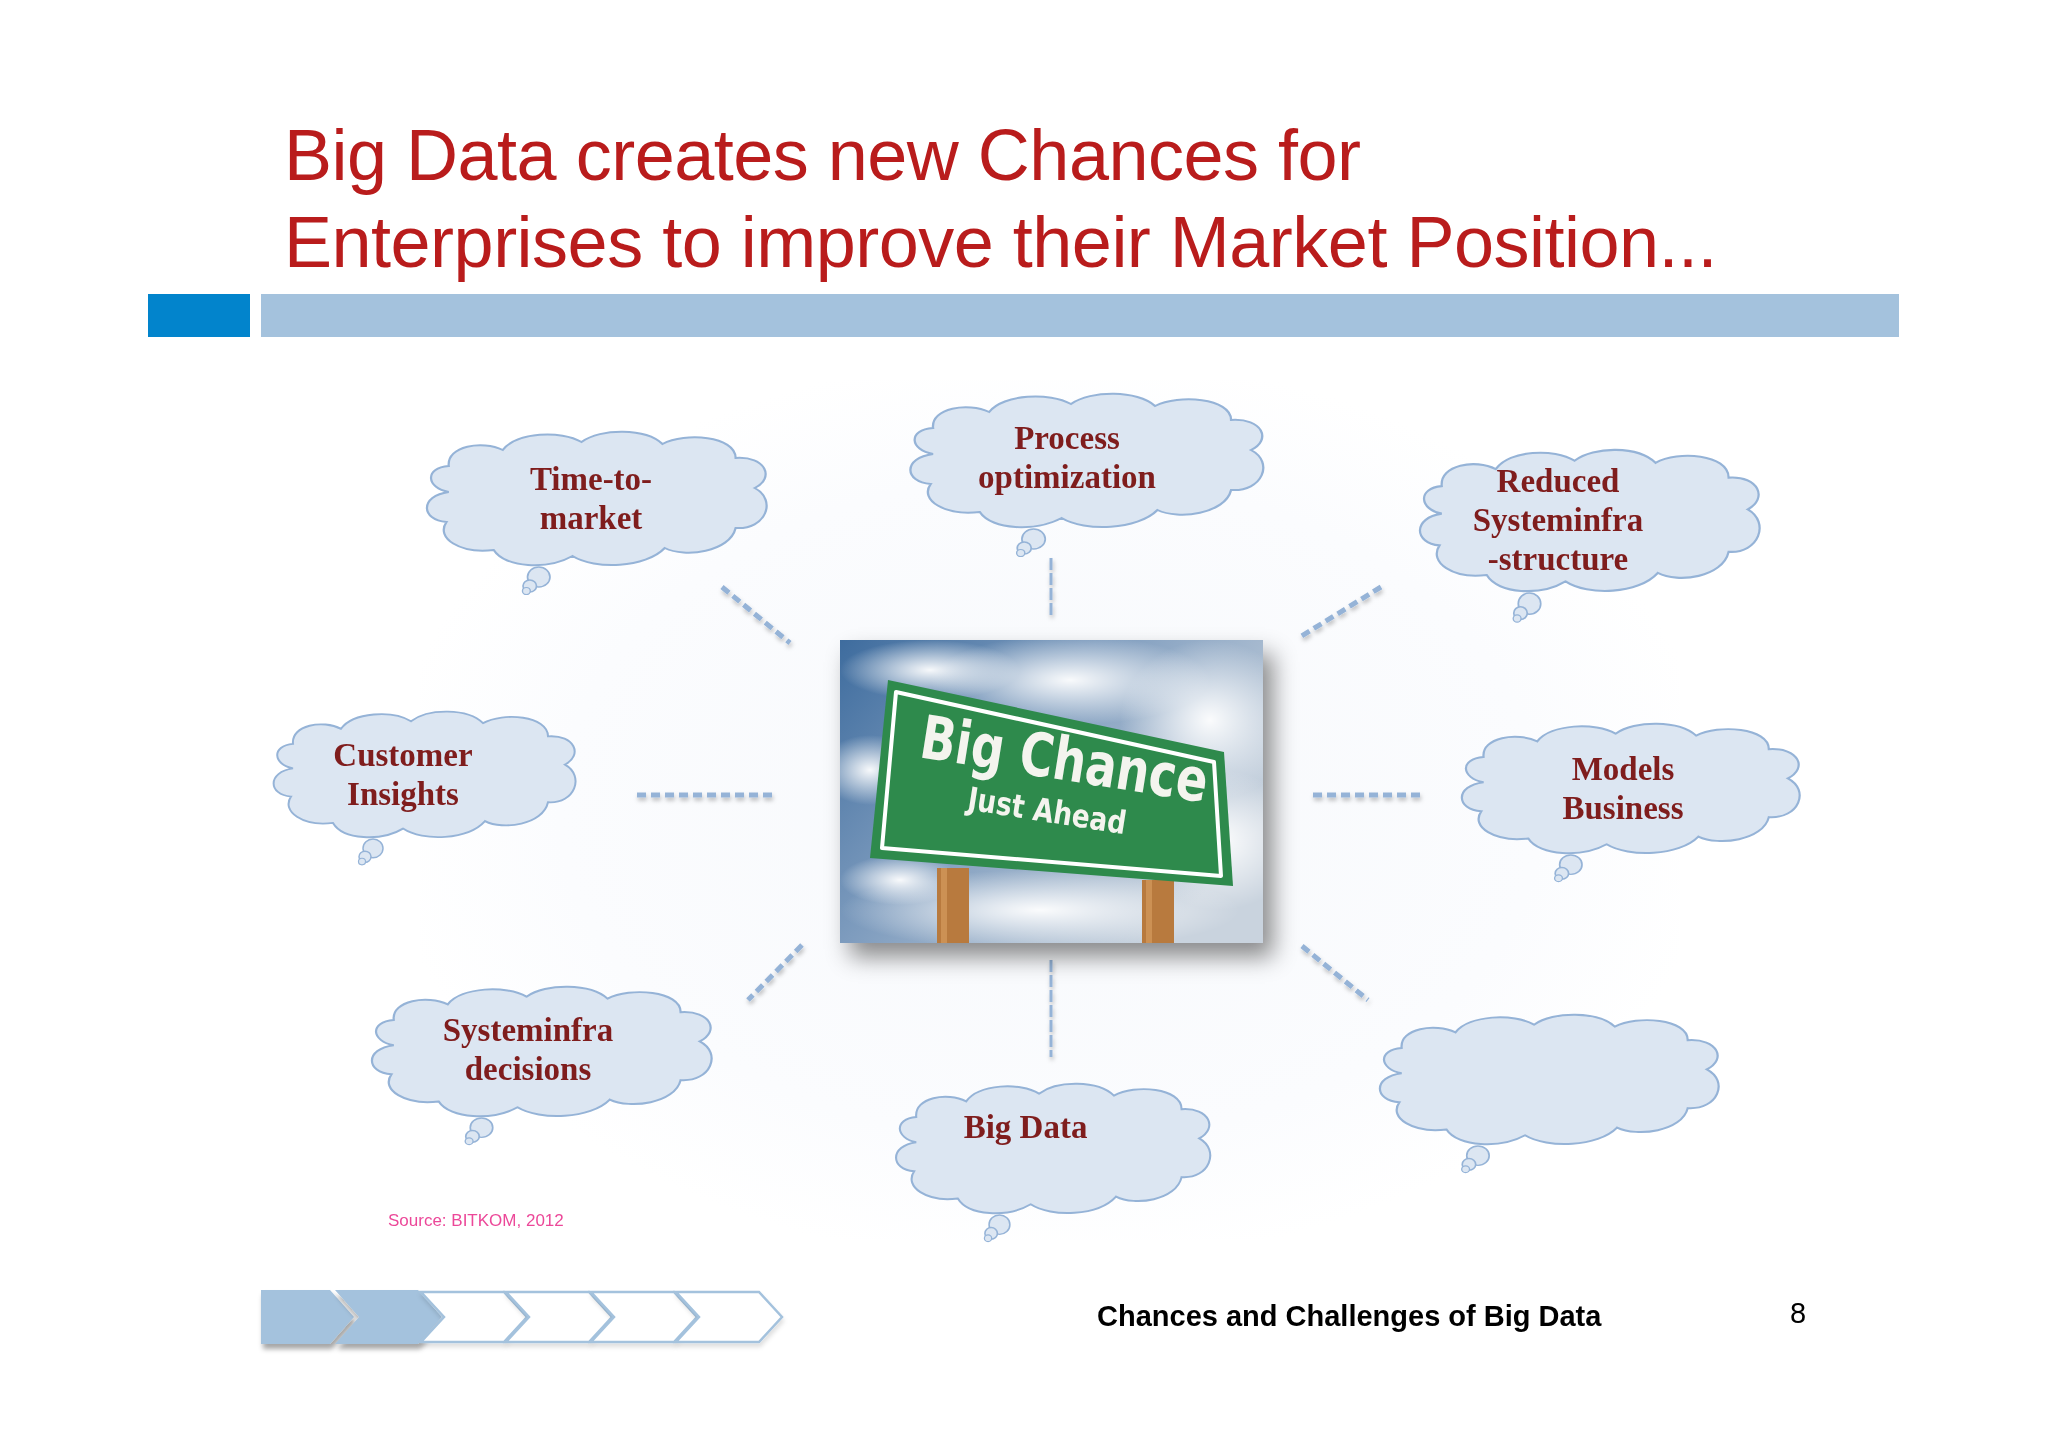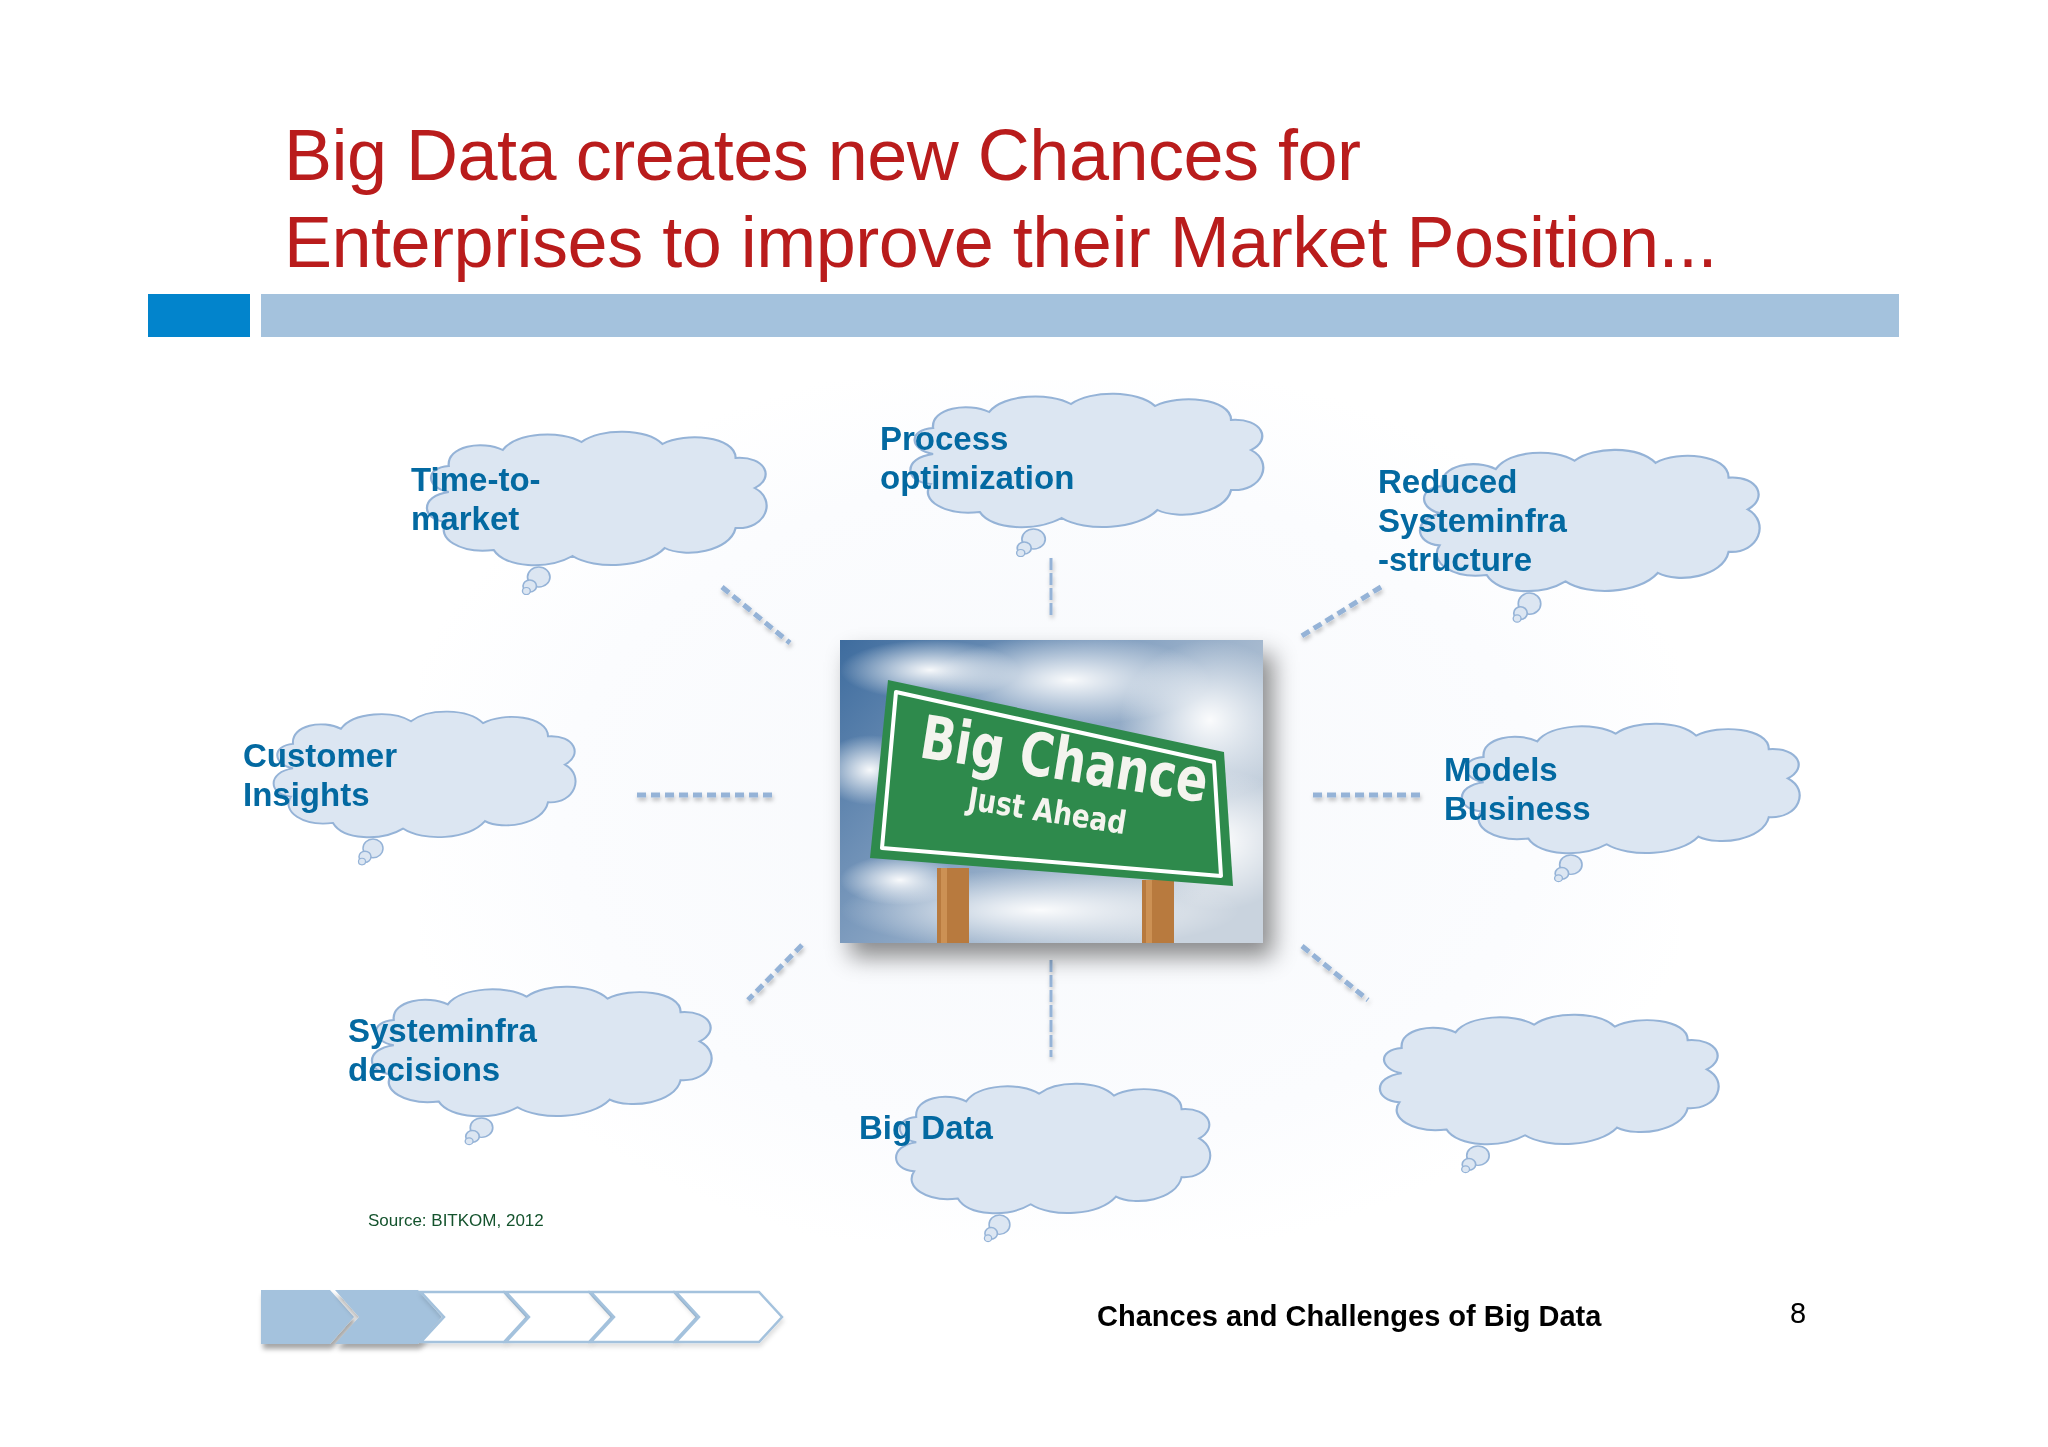--- a/index.html
+++ b/index.html
@@ -8,26 +8,26 @@
   .abs { position: absolute; }
   .title { left: 284px; top: 112px; font-size: 72px; line-height: 87px; color: #b91c1c;
            letter-spacing: -0.5px; white-space: nowrap; }
   .title div { display: block; }
   .bar-accent { left: 148px; top: 294px; width: 102px; height: 43px; background: #0284CC; }
   .bar-main { left: 261px; top: 294px; width: 1638px; height: 43px; background: #A4C2DD; }
   .diagram-bg { left: 420px; top: 380px; width: 1260px; height: 860px;
     background: radial-gradient(ellipse at center, #f7f9fc 0%, #fbfcfe 55%, #ffffff 75%); }
   .cloud { position: absolute; }
   .cloud svg { position: absolute; left: 0; top: 0; overflow: visible; }
-  .cloud-label { position: absolute; left: 0; width: 100%; 
-    font-weight: bold; font-size: 33px; line-height: 39px; color: #0369a1; }
+  .cloud-label { position: absolute; left: 0; width: 100%; text-align: center;
+    font-weight: bold; font-size: 33px; line-height: 39px; color: #7f1d1d; font-family: Liberation Serif, serif; }
   .connectors { left: 0; top: 0; width: 2048px; height: 1447px; pointer-events: none; }
   .picture { left: 840px; top: 640px; width: 423px; height: 303px; overflow: hidden;
     box-shadow: 10px 14px 22px rgba(0,0,0,0.45); }
-  .source { left: 368px; top: 1211px; font-size: 17px; color: #14532d; }
+  .source { left: 388px; top: 1211px; font-size: 17px; color: #ec4899; }
   .footer-title { left: 1097px; top: 1300px; font-size: 29px; font-weight: bold; color: #000; }
   .page-num { left: 1790px; top: 1297px; font-size: 29px; color: #000; }
   .chevrons { left: 255px; top: 1280px; width: 680px; height: 80px; }
 </style>
 </head>
 <body>
 
 <div class="abs title">
   <div>Big Data creates new Chances for</div>
   <div>Enterprises to improve their Market Position...</div>

